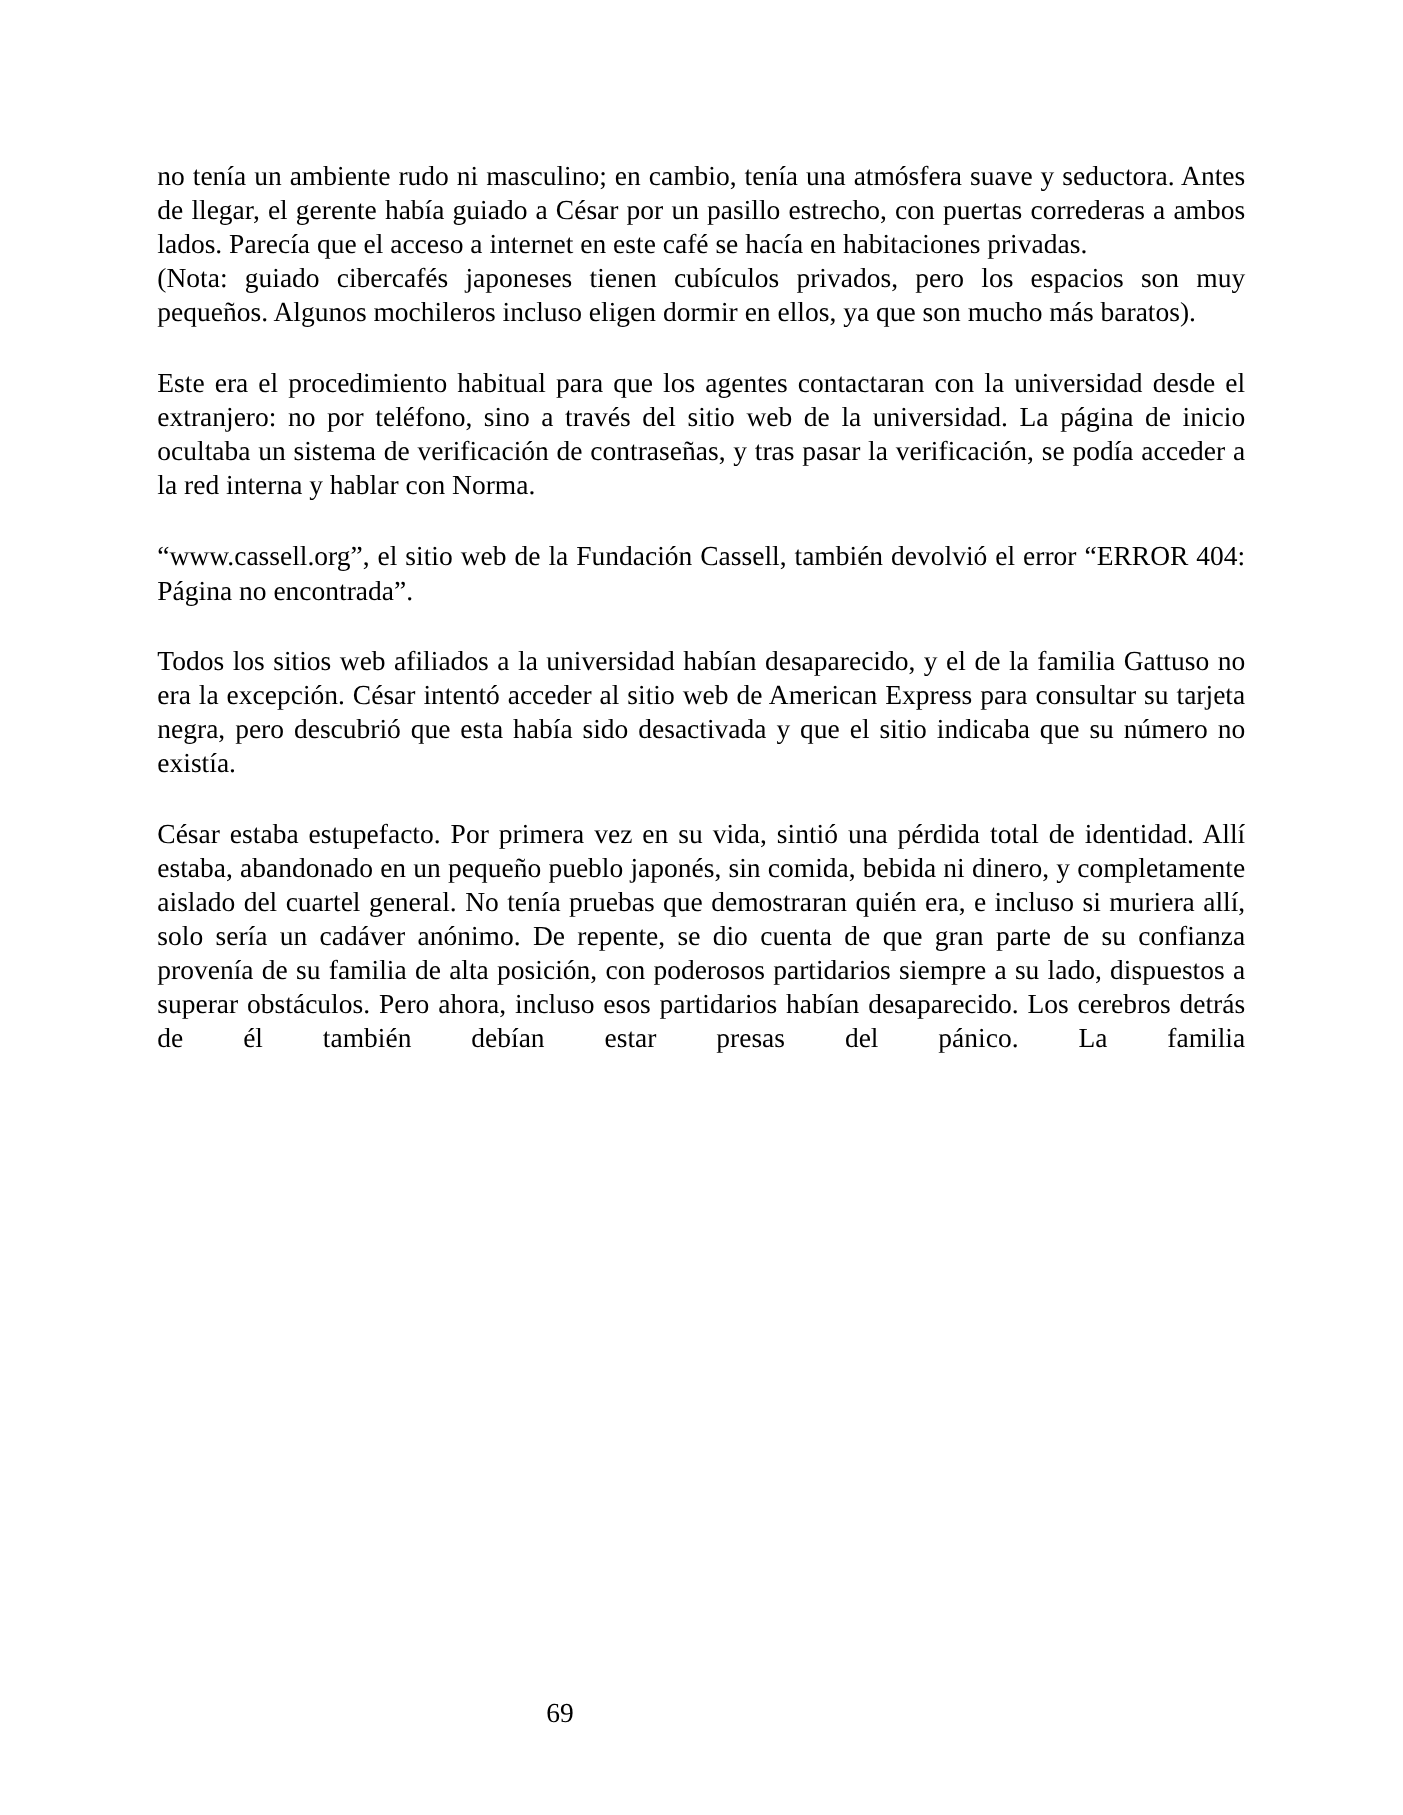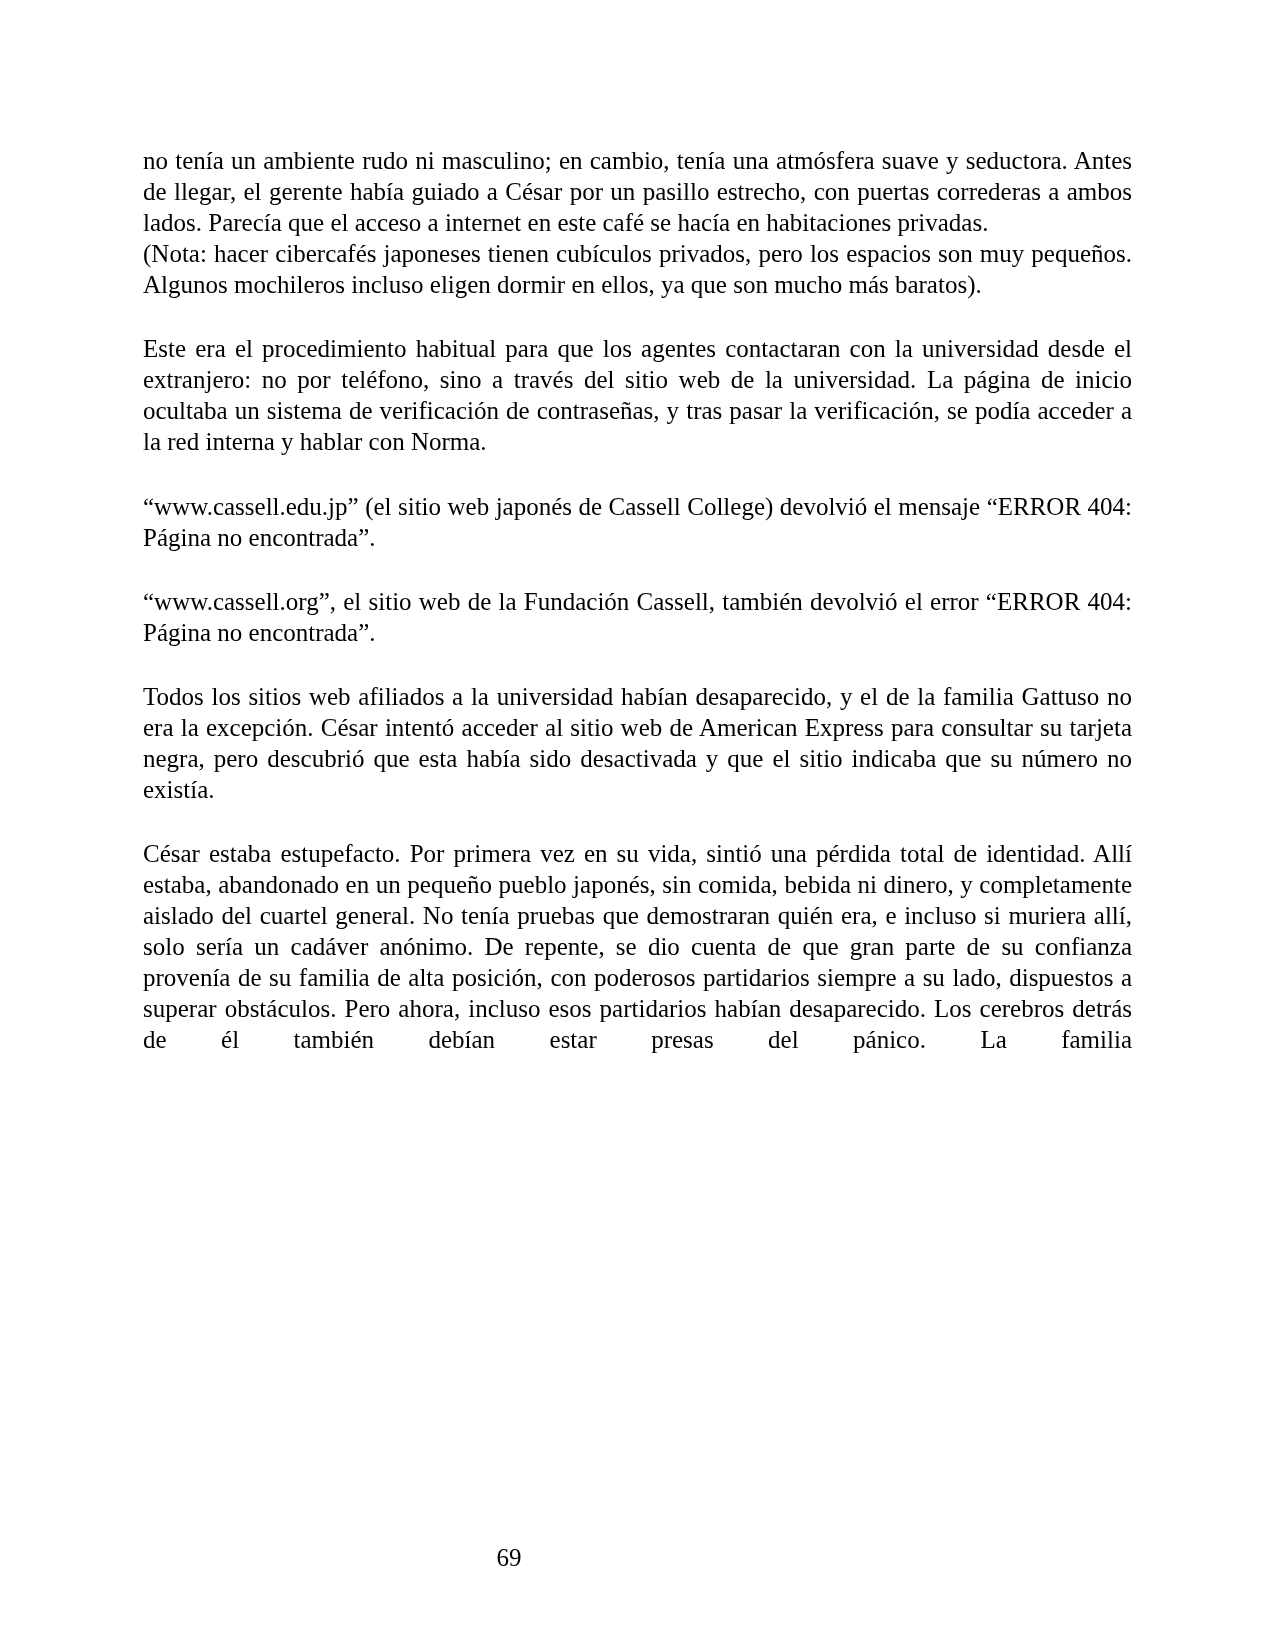--- a/index.html
+++ b/index.html
@@ -53,21 +53,20 @@
     line-height: 33.3px;
     color: #000000;
   }
 </style>
 </head>
 <body>
 
 <div class="page">
   <div class="content">
     <p class="para attached">no tenía un ambiente rudo ni masculino; en cambio, tenía una atmósfera suave y seductora. Antes de llegar, el gerente había guiado a César por un pasillo estrecho, con puertas correderas a ambos lados. Parecía que el acceso a internet en este café se hacía en habitaciones privadas.</p>
-    <p class="para">(Nota: hacer cibercafés japoneses tienen cubículos privados, pero los espacios son muy pequeños. Algunos mochileros incluso eligen dormir en ellos, ya que son mucho más baratos).</p>
+    <p class="para">(Nota: guiado cibercafés japoneses tienen cubículos privados, pero los espacios son muy pequeños. Algunos mochileros incluso eligen dormir en ellos, ya que son mucho más baratos).</p>
     <p class="para">Este era el procedimiento habitual para que los agentes contactaran con la universidad desde el extranjero: no por teléfono, sino a través del sitio web de la universidad. La página de inicio ocultaba un sistema de verificación de contraseñas, y tras pasar la verificación, se podía acceder a la red interna y hablar con Norma.</p>
-    <p class="para">“www.cassell.edu.jp” (el sitio web japonés de Cassell College) devolvió el mensaje “ERROR 404: Página no encontrada”.</p>
     <p class="para">“www.cassell.org”, el sitio web de la Fundación Cassell, también devolvió el error “ERROR 404: Página no encontrada”.</p>
     <p class="para">Todos los sitios web afiliados a la universidad habían desaparecido, y el de la familia Gattuso no era la excepción. César intentó acceder al sitio web de American Express para consultar su tarjeta negra, pero descubrió que esta había sido desactivada y que el sitio indicaba que su número no existía.</p>
     <p class="para justify-last">César estaba estupefacto. Por primera vez en su vida, sintió una pérdida total de identidad. Allí estaba, abandonado en un pequeño pueblo japonés, sin comida, bebida ni dinero, y completamente aislado del cuartel general. No tenía pruebas que demostraran quién era, e incluso si muriera allí, solo sería un cadáver anónimo. De repente, se dio cuenta de que gran parte de su confianza provenía de su familia de alta posición, con poderosos partidarios siempre a su lado, dispuestos a superar obstáculos. Pero ahora, incluso esos partidarios habían desaparecido. Los cerebros detrás de él también debían estar presas del pánico. La familia</p>
   </div>
   <div class="page-number">69</div>
 </div>
 
 </body></html>

